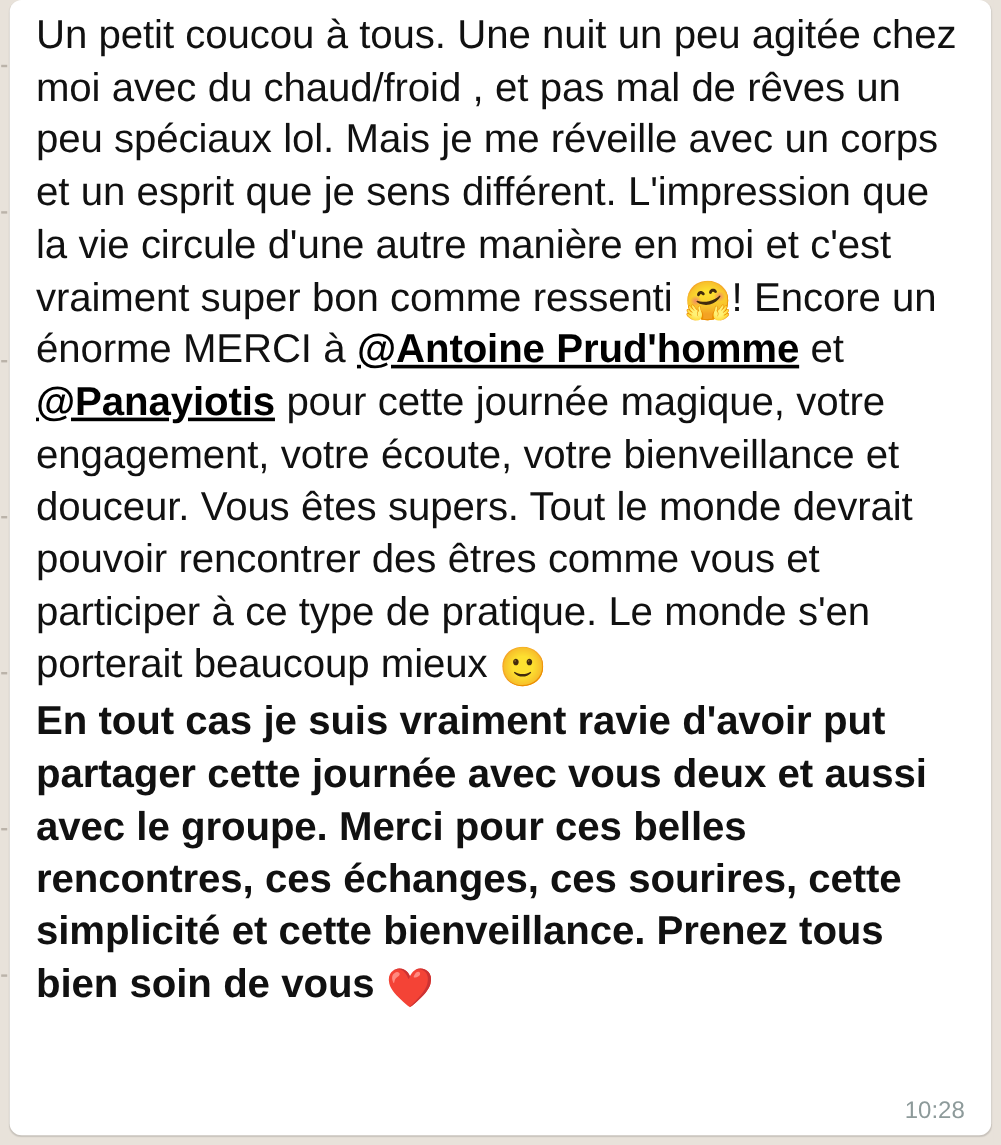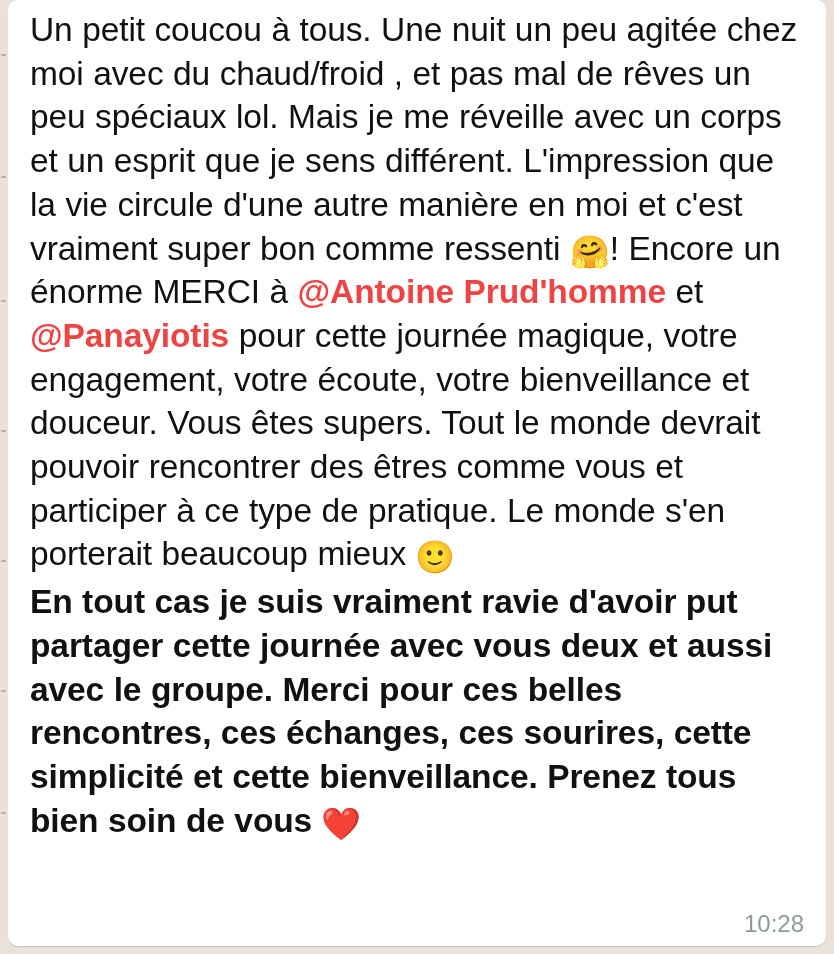--- a/index.html
+++ b/index.html
@@ -50,33 +50,34 @@
     padding: 0;
   }
   .para {
     margin: 0 0 0px 0;
   }
   .para + .para {
     margin-top: 4px;
     font-weight: bold;
   }
   .mention {
-    color: #ef4444;
+    color: #000000;
     font-weight: bold;
+    text-decoration: underline;
   }
   .emoji {
     font-size: 32px;
     line-height: 1;
     vertical-align: -3px;
   }
   .meta {
     position: absolute;
     right: 22px;
     bottom: 8px;
-    font-size: 24px;
+    font-size: 20px;
     color: #8d9a9a;
     font-family: "Liberation Sans", sans-serif;
   }
   .edge-marks {
     position: absolute;
     left: 0;
     top: 0;
     width: 8px;
     height: 954px;
   }

